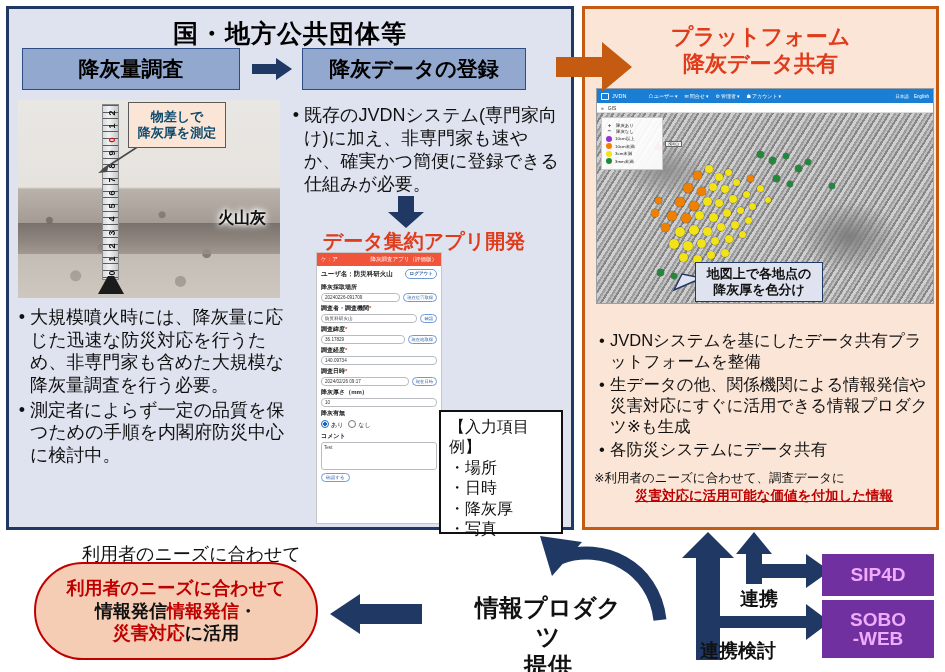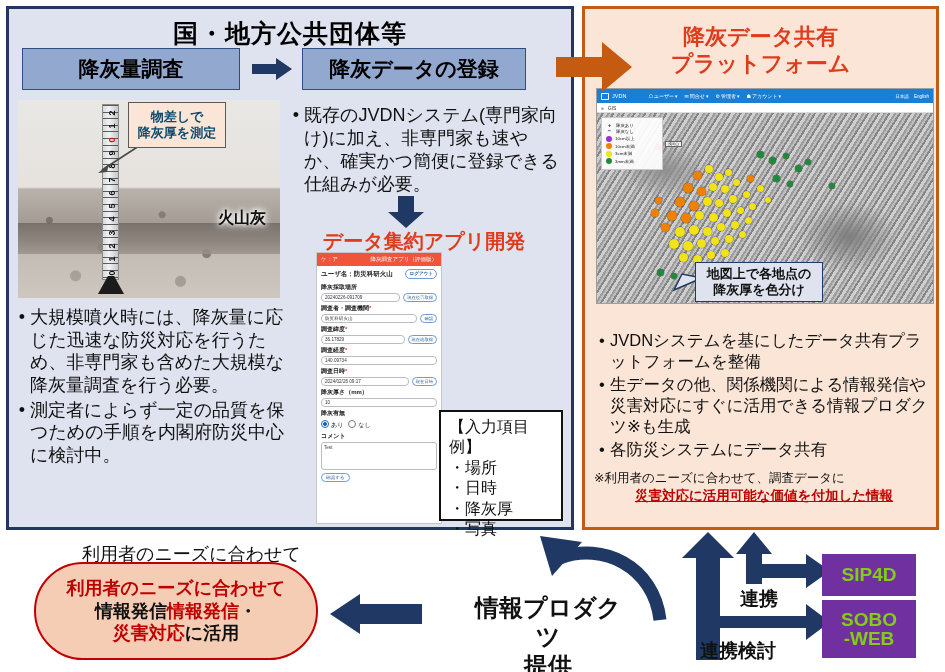--- a/index.html
+++ b/index.html
@@ -157,21 +157,21 @@
     background:#fff;font-size:4.6px;color:#444;padding:2px;box-sizing:border-box;
   }
   .app-submit{
     margin:3px 4px;display:inline-block;
     background:#fff;border:1px solid #6f9ad6;color:#2a5fa5;
     border-radius:7px;font-size:4.6px;padding:1px 4px;
   }
 
   
   .input-ex{
-    position:absolute;left:439px;top:410px;width:124px;height:111px;
+    position:absolute;left:439px;top:410px;width:124px;height:124px;
     background:#ffffff;border:2px solid #111;box-sizing:border-box;
     padding:5px 8px;font-size:16px;color:#111;line-height:1.28;
     z-index:7;
   }
 
   
   .right-panel{
     position:absolute;left:582px;top:6px;width:357px;height:524px;
     background:#fbe5d6;border:3px solid #c55a11;box-sizing:border-box;
   }
@@ -267,22 +267,22 @@
   .prov-text{
     position:absolute;left:468px;top:594px;width:160px;text-align:center;
     font-size:24px;font-weight:bold;color:#111;line-height:1.2;
   }
   .renkei{
     position:absolute;font-size:19px;font-weight:bold;color:#111;
   }
   #renkei1{left:740px;top:586px;}
   #renkei2{left:700px;top:638px;}
   .sys-box{
-    position:absolute;width:94px;height:42px;background:#7030a0;
-    color:#84cc16;font-weight:bold;font-size:19px;
+    position:absolute;width:112px;height:42px;background:#7030a0;
+    color:#f0abfc;font-weight:bold;font-size:19px;
     display:flex;flex-direction:column;align-items:center;justify-content:center;
     line-height:1.02;
   }
   #sip4d{left:822px;top:554px;}
   #sobo{left:822px;top:600px;height:58px;}
   svg.deco{position:absolute;overflow:visible;}
 </style>
 </head>
 <body>
 
@@ -450,22 +450,22 @@
   <div class="input-ex">
     <div>【入力項目例】</div>
     <div>・場所</div>
     <div>・日時</div>
     <div>・降灰厚</div>
     <div>・写真</div>
   </div>
 
   <div class="right-panel">
     <div class="right-title">
+      <div>プラットフォーム</div>
       <div>降灰データ共有</div>
-      <div>プラットフォーム</div>
     </div>
   </div>
 
   <svg class="deco big-orange-arrow" viewBox="0 0 76 50">
     <path d="M0 15 L46 15 L46 0 L76 25 L46 50 L46 35 L0 35 Z" fill="#c55a11"></path>
   </svg>
 
   <div class="map-shot">
     <div class="map-nav">
       <span class="brand">

